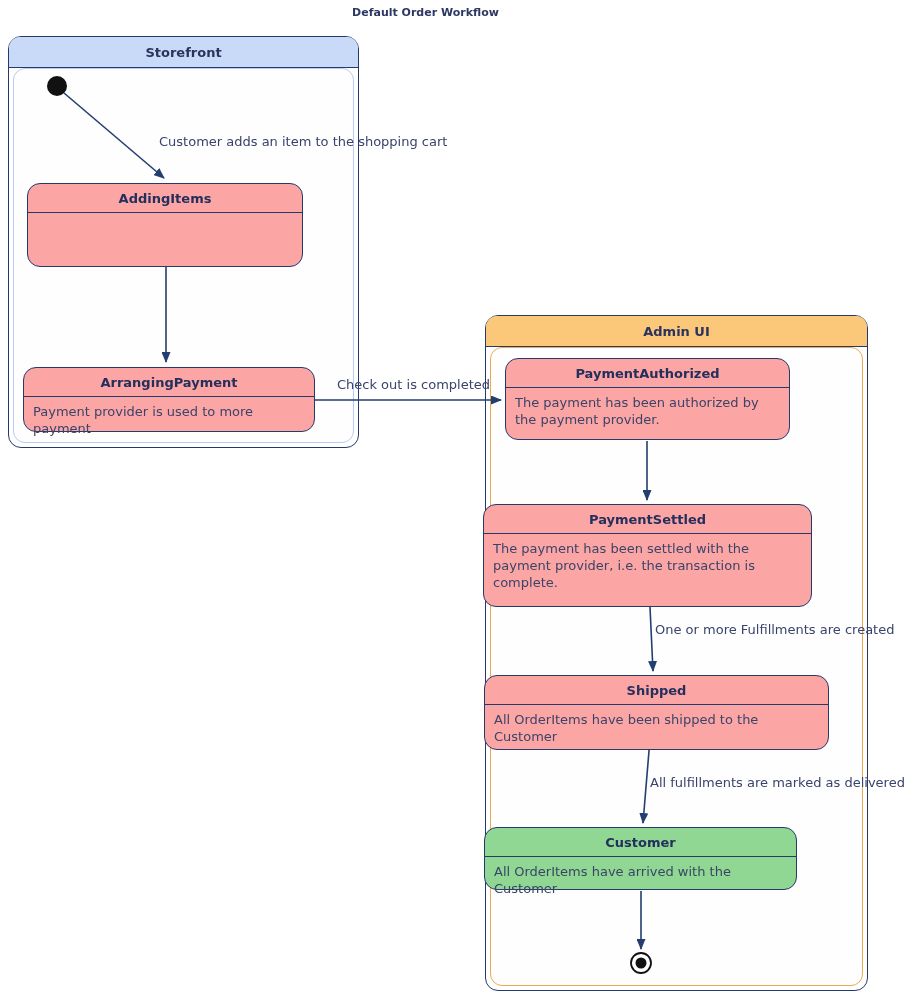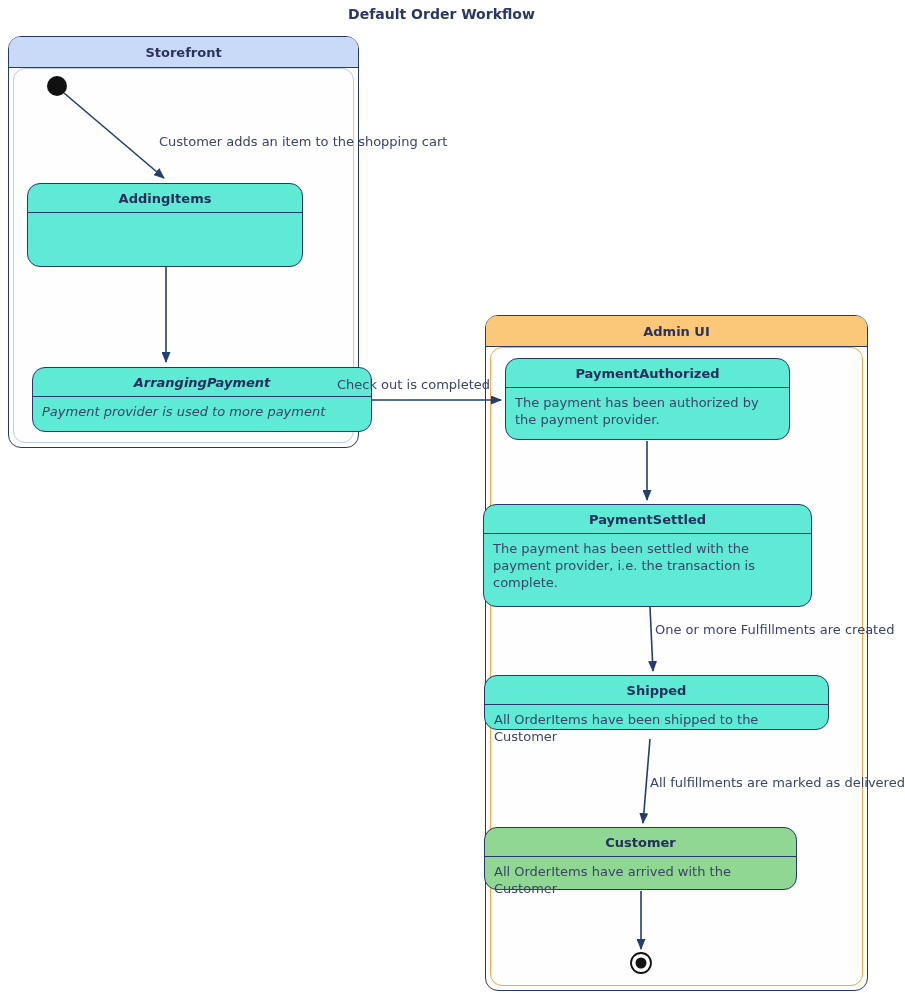--- a/index.html
+++ b/index.html
@@ -1,22 +1,22 @@
 <!DOCTYPE html>
 <html><head>
 <meta charset="utf-8">
 <style>
   html,body{margin:0;padding:0;background:#ffffff;}
   .canvas{
     position:relative;width:905px;height:993px;background:#ffffff;overflow:hidden;
     font-family:"DejaVu Sans","Liberation Sans",sans-serif;
   }
   .diagram-title{
-    position:absolute;left:16px;top:6px;width:851px;text-align:center;
-    font-size:14px;font-weight:bold;color:#2c3763;
+    position:absolute;left:0;top:6px;width:851px;text-align:center;
+    font-size:11px;font-weight:bold;color:#2c3763;
   }
   
   .container{
     position:absolute;border:1.5px solid #26396b;border-radius:13px;background:#ffffff;z-index:1;
   }
   .container-header{
     position:absolute;left:0;right:0;top:0;height:30px;
     border-bottom:1.5px solid #26396b;border-radius:11px 11px 0 0;
     display:flex;align-items:center;justify-content:center;
     font-size:13px;font-weight:bold;color:#2a325e;
@@ -25,21 +25,21 @@
   .container-header.orange{background:#fac878;}
   .container-inner{
     position:absolute;left:4px;right:4px;top:31px;bottom:4px;
     border-radius:12px;background:#fefeff;
   }
   .container-inner.blue{border:1px solid #b8cbf2;}
   .container-inner.orange{border:1px solid #efa94d;}
   
   .state{
     position:absolute;border:1.5px solid #26396b;border-radius:13px;
-    background:#5eead4;color:#2e3a64;z-index:3;box-sizing:border-box;
+    background:#fca5a5;color:#2e3a64;z-index:3;box-sizing:border-box;
   }
   .state.green{background:#8fd793;}
   .state-title{
     text-align:center;font-size:13px;font-weight:bold;color:#242f5c;
     padding:7px 10px 6px;border-bottom:1px solid #26396b;
   }
   .state-body{
     padding:6px 9px 5px;font-size:13px;line-height:17px;color:#3b4468;
   }
   
@@ -84,36 +84,36 @@
     <path d="M650,739 L643,823" stroke="#233e71" stroke-width="1.6" fill="none" marker-end="url(#arrow)"></path>
     <path d="M641,891 L641,949" stroke="#233e71" stroke-width="1.6" fill="none" marker-end="url(#arrow)"></path>
     <circle cx="641" cy="963" r="10" fill="#ffffff" stroke="#111111" stroke-width="1.8"></circle>
     <circle cx="641" cy="963" r="5.5" fill="#111111"></circle>
   </svg>
 
   <div class="state" style="left:27px;top:183px;width:276px;height:84px;">
     <div class="state-title">AddingItems</div>
   </div>
 
-  <div class="state" style="left:32px;top:367px;width:340px;height:65px;font-style:italic;">
+  <div class="state" style="left:23px;top:367px;width:292px;height:65px;">
     <div class="state-title">ArrangingPayment</div>
     <div class="state-body">Payment provider is used to more payment</div>
   </div>
 
   <div class="state" style="left:505px;top:358px;width:285px;height:82px;">
     <div class="state-title">PaymentAuthorized</div>
     <div class="state-body">The payment has been authorized by the payment provider.</div>
   </div>
 
   <div class="state" style="left:483px;top:504px;width:329px;height:103px;">
     <div class="state-title">PaymentSettled</div>
     <div class="state-body">The payment has been settled with the payment provider, i.e. the transaction is complete.</div>
   </div>
 
-  <div class="state" style="left:484px;top:675px;width:345px;height:55px;">
+  <div class="state" style="left:484px;top:675px;width:345px;height:75px;">
     <div class="state-title">Shipped</div>
     <div class="state-body">All OrderItems have been shipped to the Customer</div>
   </div>
 
   <div class="state green" style="left:484px;top:827px;width:313px;height:63px;">
     <div class="state-title">Customer</div>
     <div class="state-body">All OrderItems have arrived with the Customer</div>
   </div>
 
   <div class="edge-label" style="left:115px;top:134px;margin-left:44px;">Customer adds an item to the shopping cart</div>

